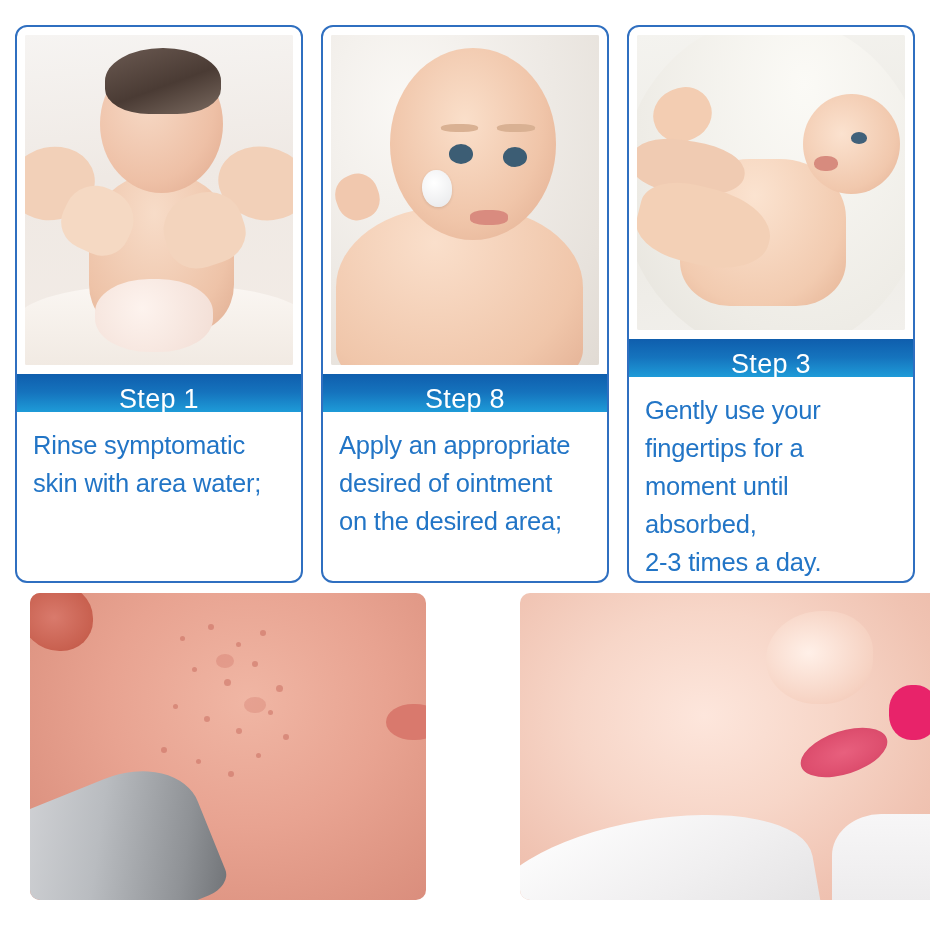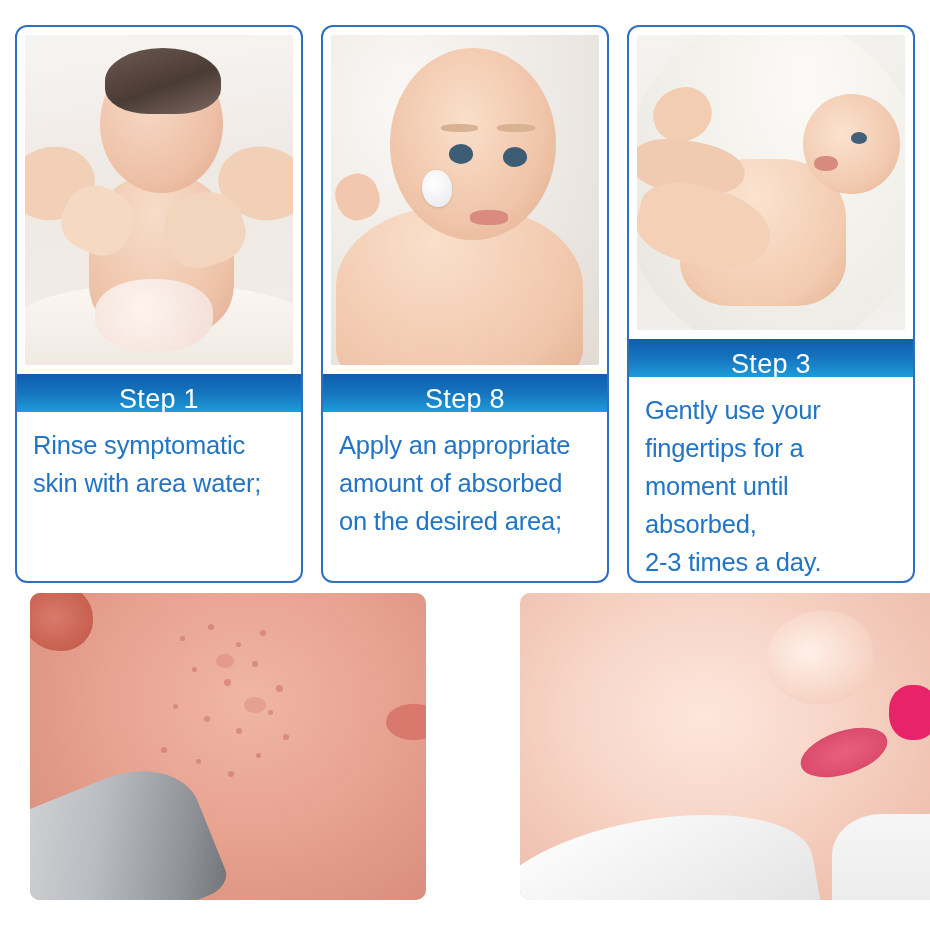--- a/index.html
+++ b/index.html
@@ -214,21 +214,21 @@
         <div class="blob browR"></div>
         <div class="blob eyeL"></div>
         <div class="blob eyeR"></div>
         <div class="blob mouth"></div>
         <div class="blob cream"></div>
         <div class="blob hand"></div>
       </div>
     </div>
     <div class="step-header">Step 8</div>
     <div class="step-body">Apply an appropriate
-amount of absorbed
+desired of ointment
 on the desired area;</div>
   </div>
 
   <div class="step-card">
     <div class="step-photo">
       <div class="ph" id="ph3">
         <div class="blob sheet"></div>
         <div class="blob btorso"></div>
         <div class="blob bhead"></div>
         <div class="blob eye"></div>

